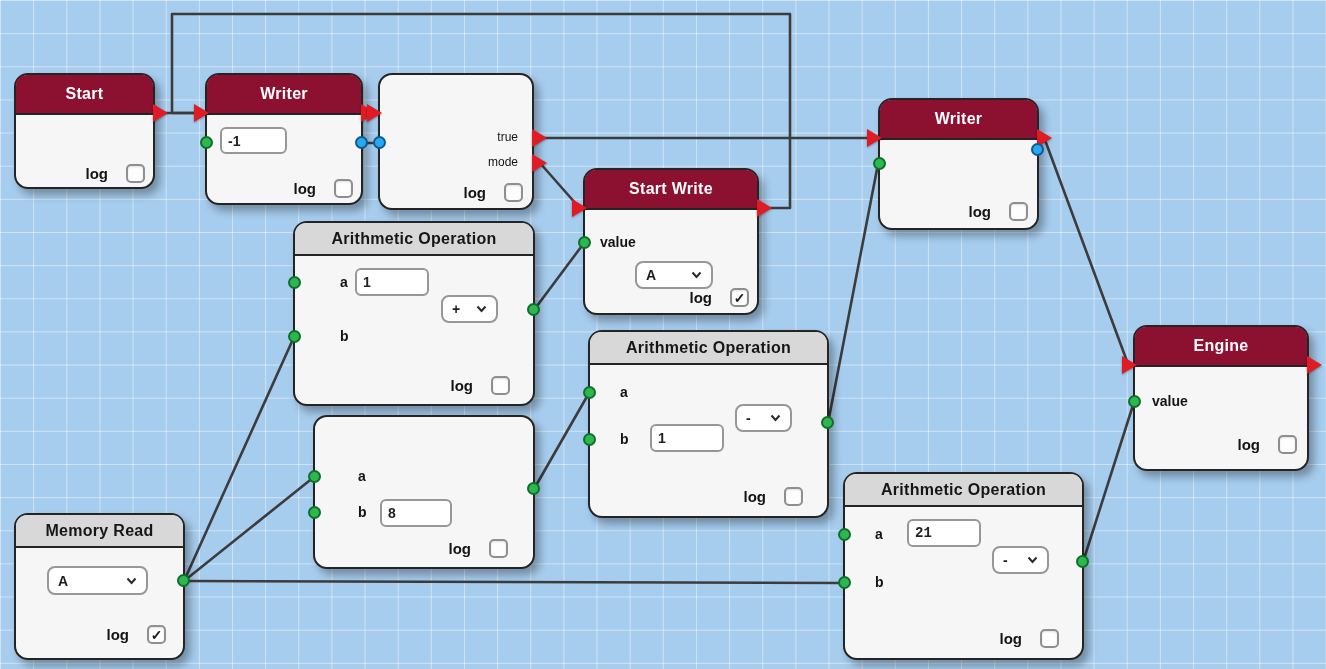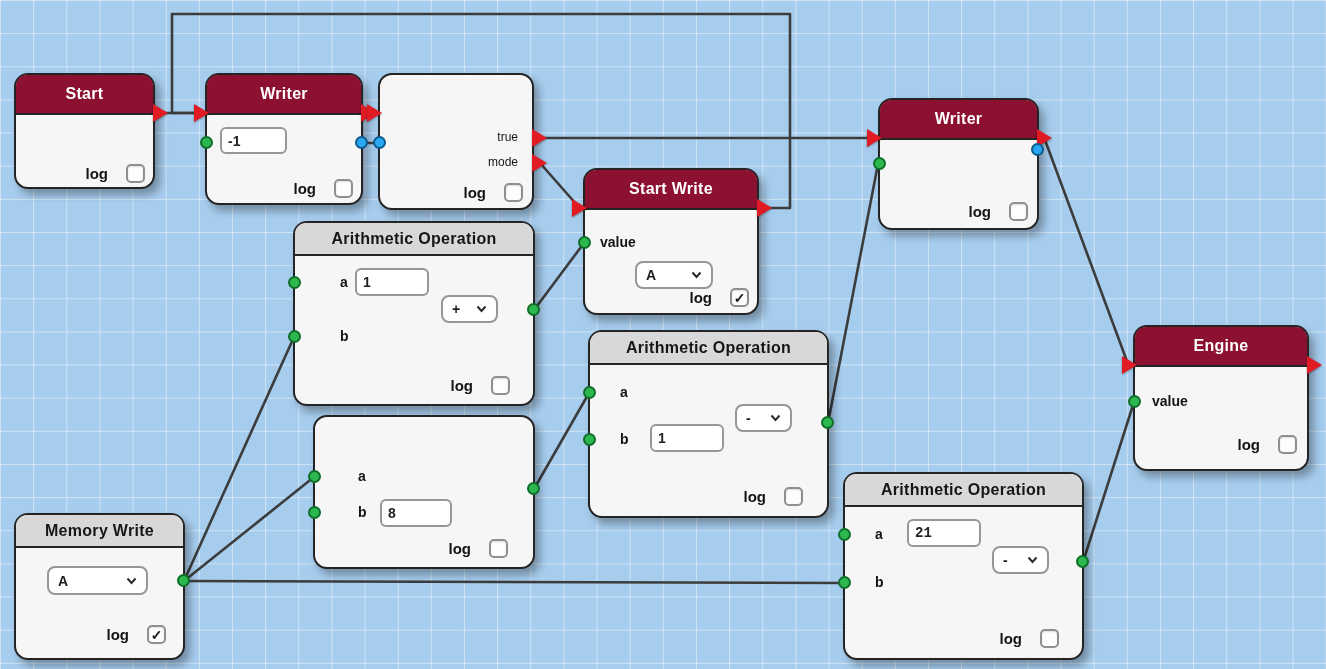--- a/index.html
+++ b/index.html
@@ -253,21 +253,21 @@
     <span class="lbl" style="left:30px;top:100px">b</span>
     <span class="dot r" style="top:81px"></span>
     <div class="log-row" style="right:23px;bottom:10px">
       <span class="log-label">log</span>
       <span class="cb"></span>
     </div>
   </div>
 
   <div class="node data" style="left:14px;top:513px;width:171px;height:147px">
     <div class="hdr">
-      <span class="title">Memory Write</span>
+      <span class="title">Memory Read</span>
     </div>
     <div class="select" style="left:31px;top:51px;width:101px;height:29px">
       <span>A</span>
       <svg width="11" height="8" viewBox="0 0 11 8">
           <polyline points="1.5,1.5 5.5,6 9.5,1.5" fill="none" stroke="#2a2a2a" stroke-width="2"></polyline>
         </svg>
     </div>
     <span class="dot r" style="top:59px"></span>
     <div class="log-row" style="right:17px;bottom:14px">
       <span class="log-label">log</span>

